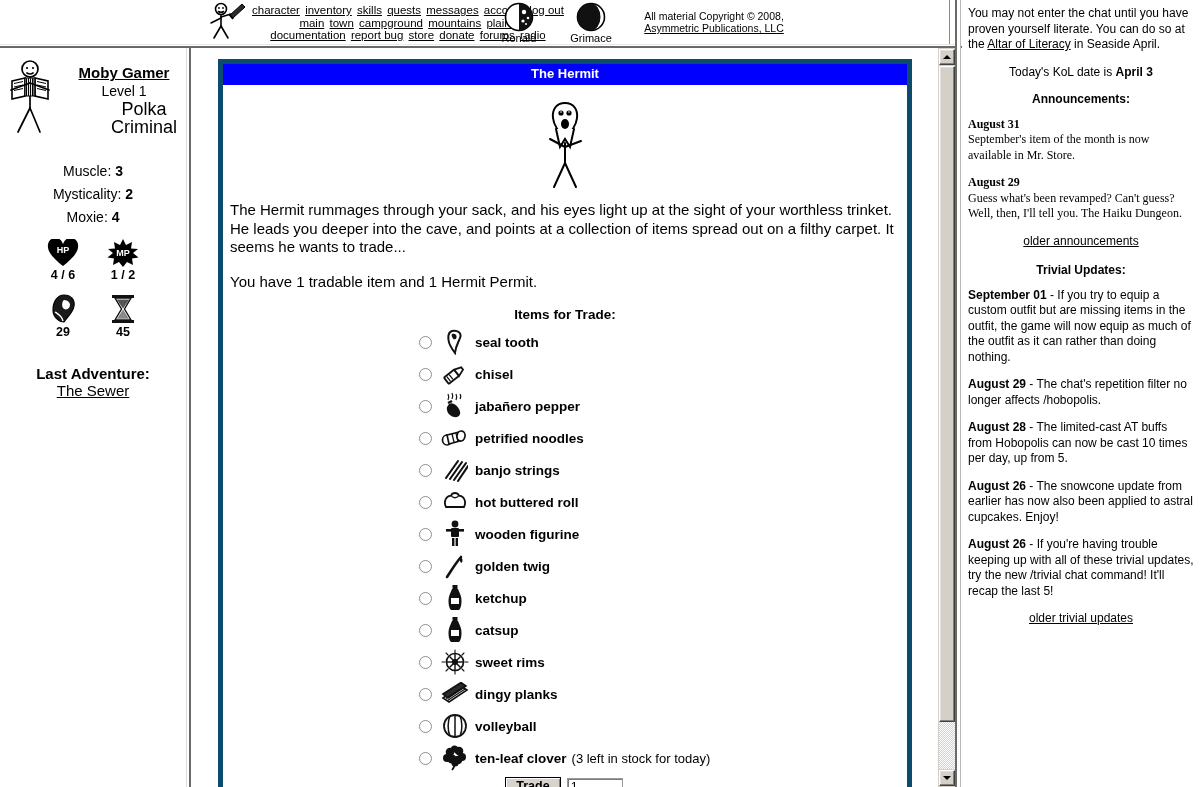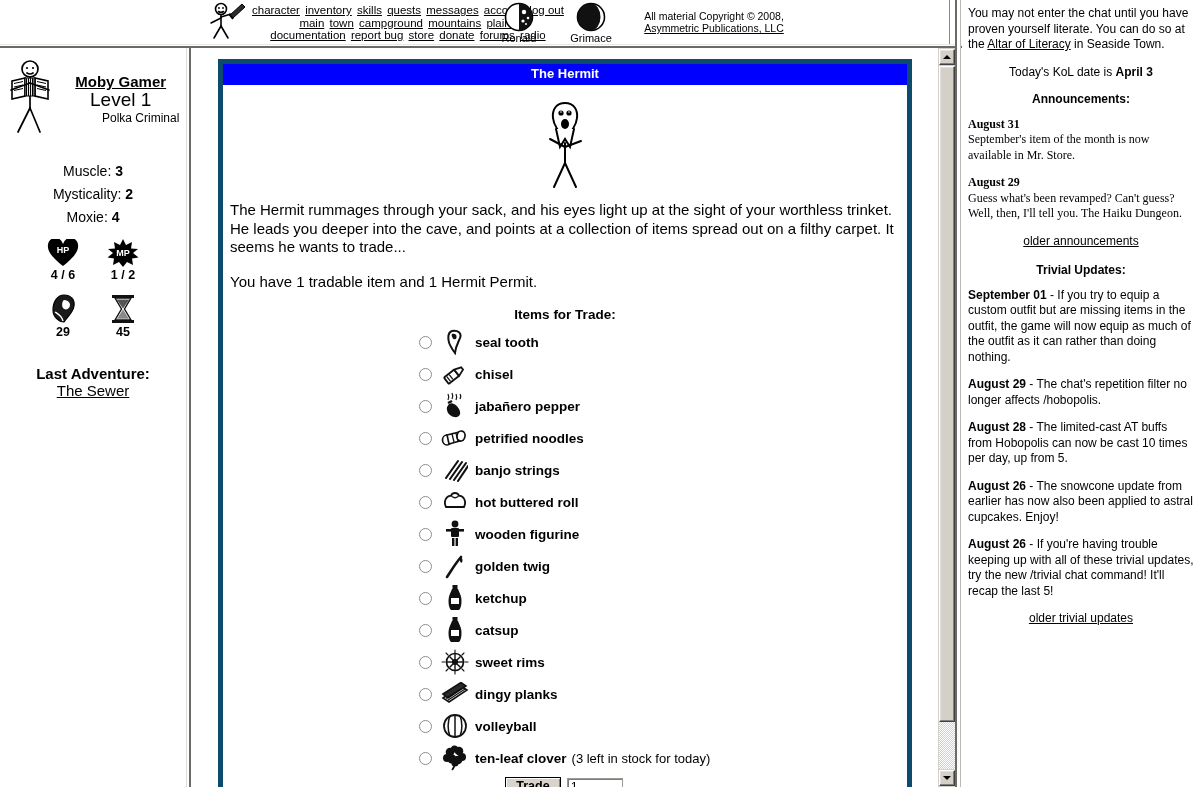--- a/index.html
+++ b/index.html
@@ -106,22 +106,22 @@
   .char-top {
     display: flex;
     align-items: center;
     justify-content: flex-start;
     padding-top: 8px;
     gap: 2px;
   }
   .char-avatar { width: 60px; height: 84px; flex: none; }
   .char-ident { text-align: center; line-height: 18px; }
   .char-name { font-weight: bold; font-size: 15px; text-decoration: underline; }
-  .char-level { font-size: 19px; }
-  .char-class { font-size: 12px; padding-left: 40px; }
+  .char-level { font-size: 14px; }
+  .char-class { font-size: 18px; padding-left: 40px; }
 
   .stats { margin-top: 18px; line-height: 23px; font-size: 14px; }
   .stats b { font-weight: bold; }
 
   .hpmp {
     margin-top: 10px;
     display: flex; justify-content: center; gap: 16px;
   }
   .hpmp-cell { text-align: center; width: 44px; }
   .hpmp-cell .val { font-weight: bold; font-size: 12.5px; margin-top: 1px; }
@@ -790,21 +790,21 @@
     <span class="sb-arrow up"></span>
   </div>
   <div class="sb-thumb"></div>
   <div class="sb-btn sb-down">
     <span class="sb-arrow down"></span>
   </div>
 </div>
 
 <div id="chatpane">
 
-  <p><span>You may not enter the chat until you have proven yourself literate. You can do so at the </span><a>Altar of Literacy</a><span> in Seaside Town.</span></p>
+  <p><span>You may not enter the chat until you have proven yourself literate. You can do so at the </span><a>Altar of Literacy</a><span> in Seaside April.</span></p>
 
   <p class="chat-center"><span>Today's KoL date is </span><b>April 3</b></p>
 
   <div class="chat-hdr">Announcements:</div>
 
   <div class="ann-block">
     <div class="ann-date">August 31</div>
     <div>September's item of the month is now available in Mr. Store.</div>
   </div>
 

